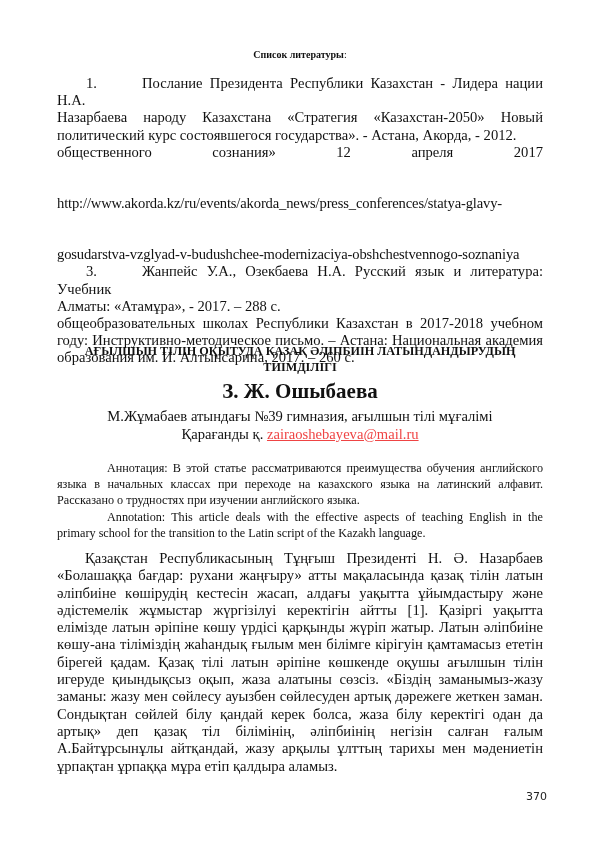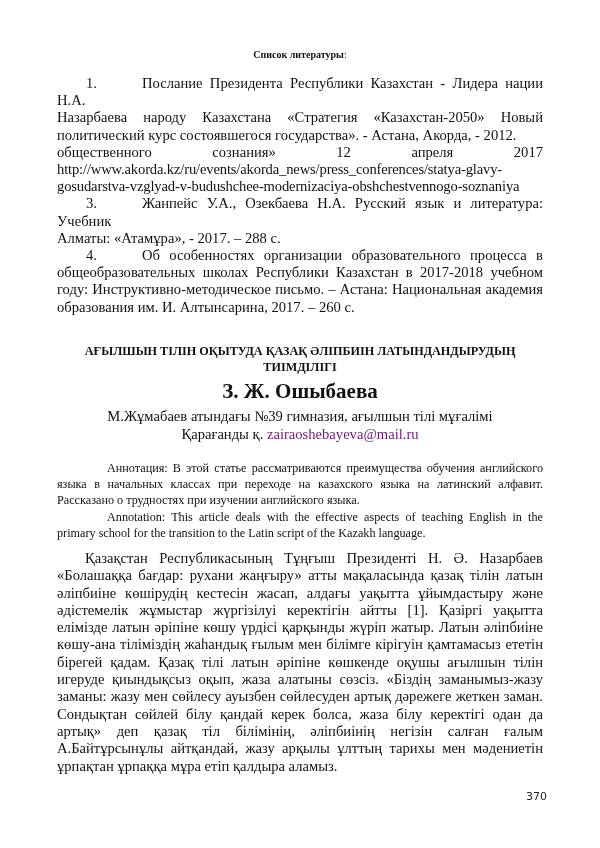--- a/index.html
+++ b/index.html
@@ -52,20 +52,21 @@
     }
     .ref .just-line {
       text-align: justify;
       text-align-last: justify;
       display: block;
     }
     .ref .url {
       display: block;
       white-space: nowrap;
       letter-spacing: -0.15px;
+      margin-top: 34px;
     }
     .article-title {
       position: absolute;
       top: 343px;
       left: 0;
       width: 486px;
       text-align: center;
       font-size: 12.2px;
       font-weight: bold;
       line-height: 16px;
@@ -83,21 +84,22 @@
     .affil {
       position: absolute;
       top: 407px;
       left: 0;
       width: 486px;
       text-align: center;
       font-size: 14.6px;
       line-height: 18px;
     }
     .affil a {
-      color: #701a75;
+      color: #ef4444;
+      text-decoration: underline;
     }
     .abstract {
       position: absolute;
       top: 460px;
       left: 0;
       width: 486px;
       font-size: 12.2px;
       line-height: 16.2px;
       text-align: justify;
     }
@@ -146,21 +148,20 @@
       <span class="url">http://www.akorda.kz/ru/events/akorda_news/press_conferences/statya-glavy-</span>
       <span class="url">gosudarstva-vzglyad-v-budushchee-modernizaciya-obshchestvennogo-soznaniya</span>
     </div>
 
     <div class="ref">
       <span class="just-line"><span class="num">3.</span><span>Жанпейс У.А., Озекбаева Н.А. Русский язык и литература: Учебник</span></span>
       <span>Алматы: «Атамұра», - 2017. – 288 с.</span>
     </div>
 
     <div class="ref">
-      <span class="just-line"><span class="num">4.</span><span>Об особенностях организации образовательного процесса в</span></span>
       <span class="just-line">общеобразовательных школах Республики Казахстан в 2017-2018 учебном</span>
       <span class="just-line">году: Инструктивно-методическое письмо. – Астана: Национальная академия</span>
       <span>образования им. И. Алтынсарина, 2017. – 260 с.</span>
     </div>
   </div>
 
   <div class="article-title">
     <div>АҒЫЛШЫН ТІЛІН ОҚЫТУДА ҚАЗАҚ ӘЛІПБИІН ЛАТЫНДАНДЫРУДЫҢ</div>
     <div>ТИІМДІЛІГІ</div>
   </div>

